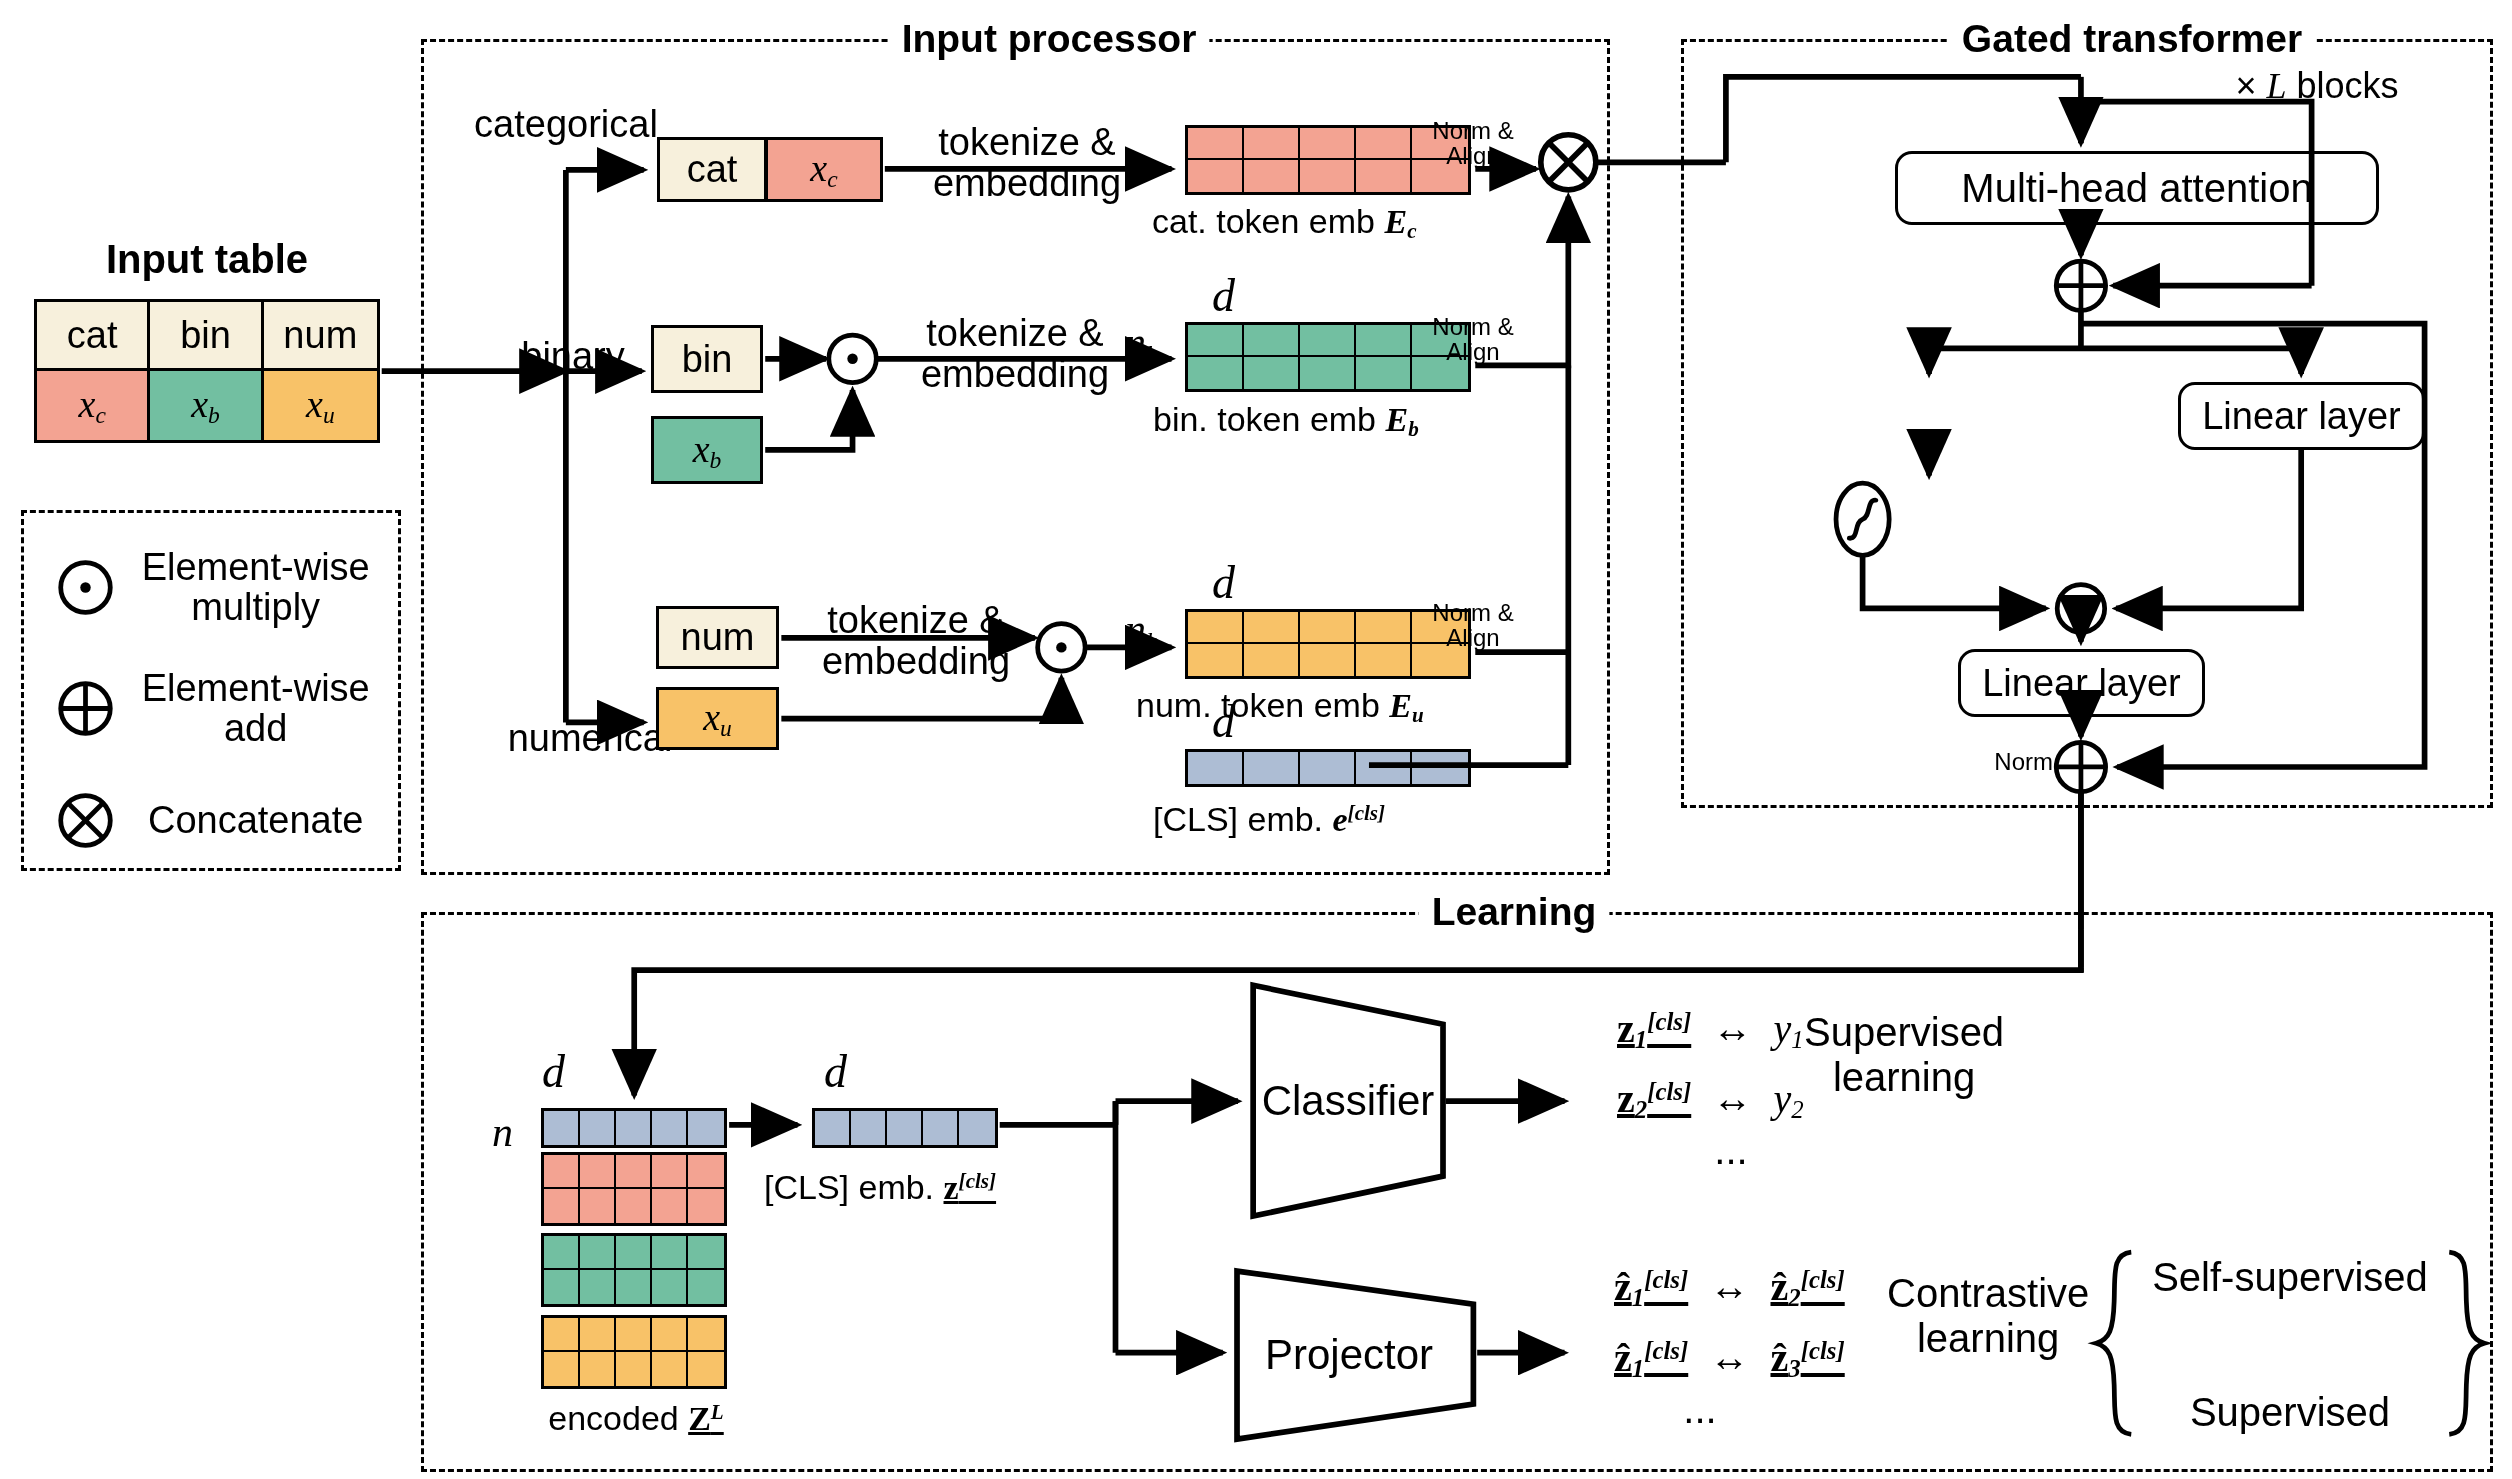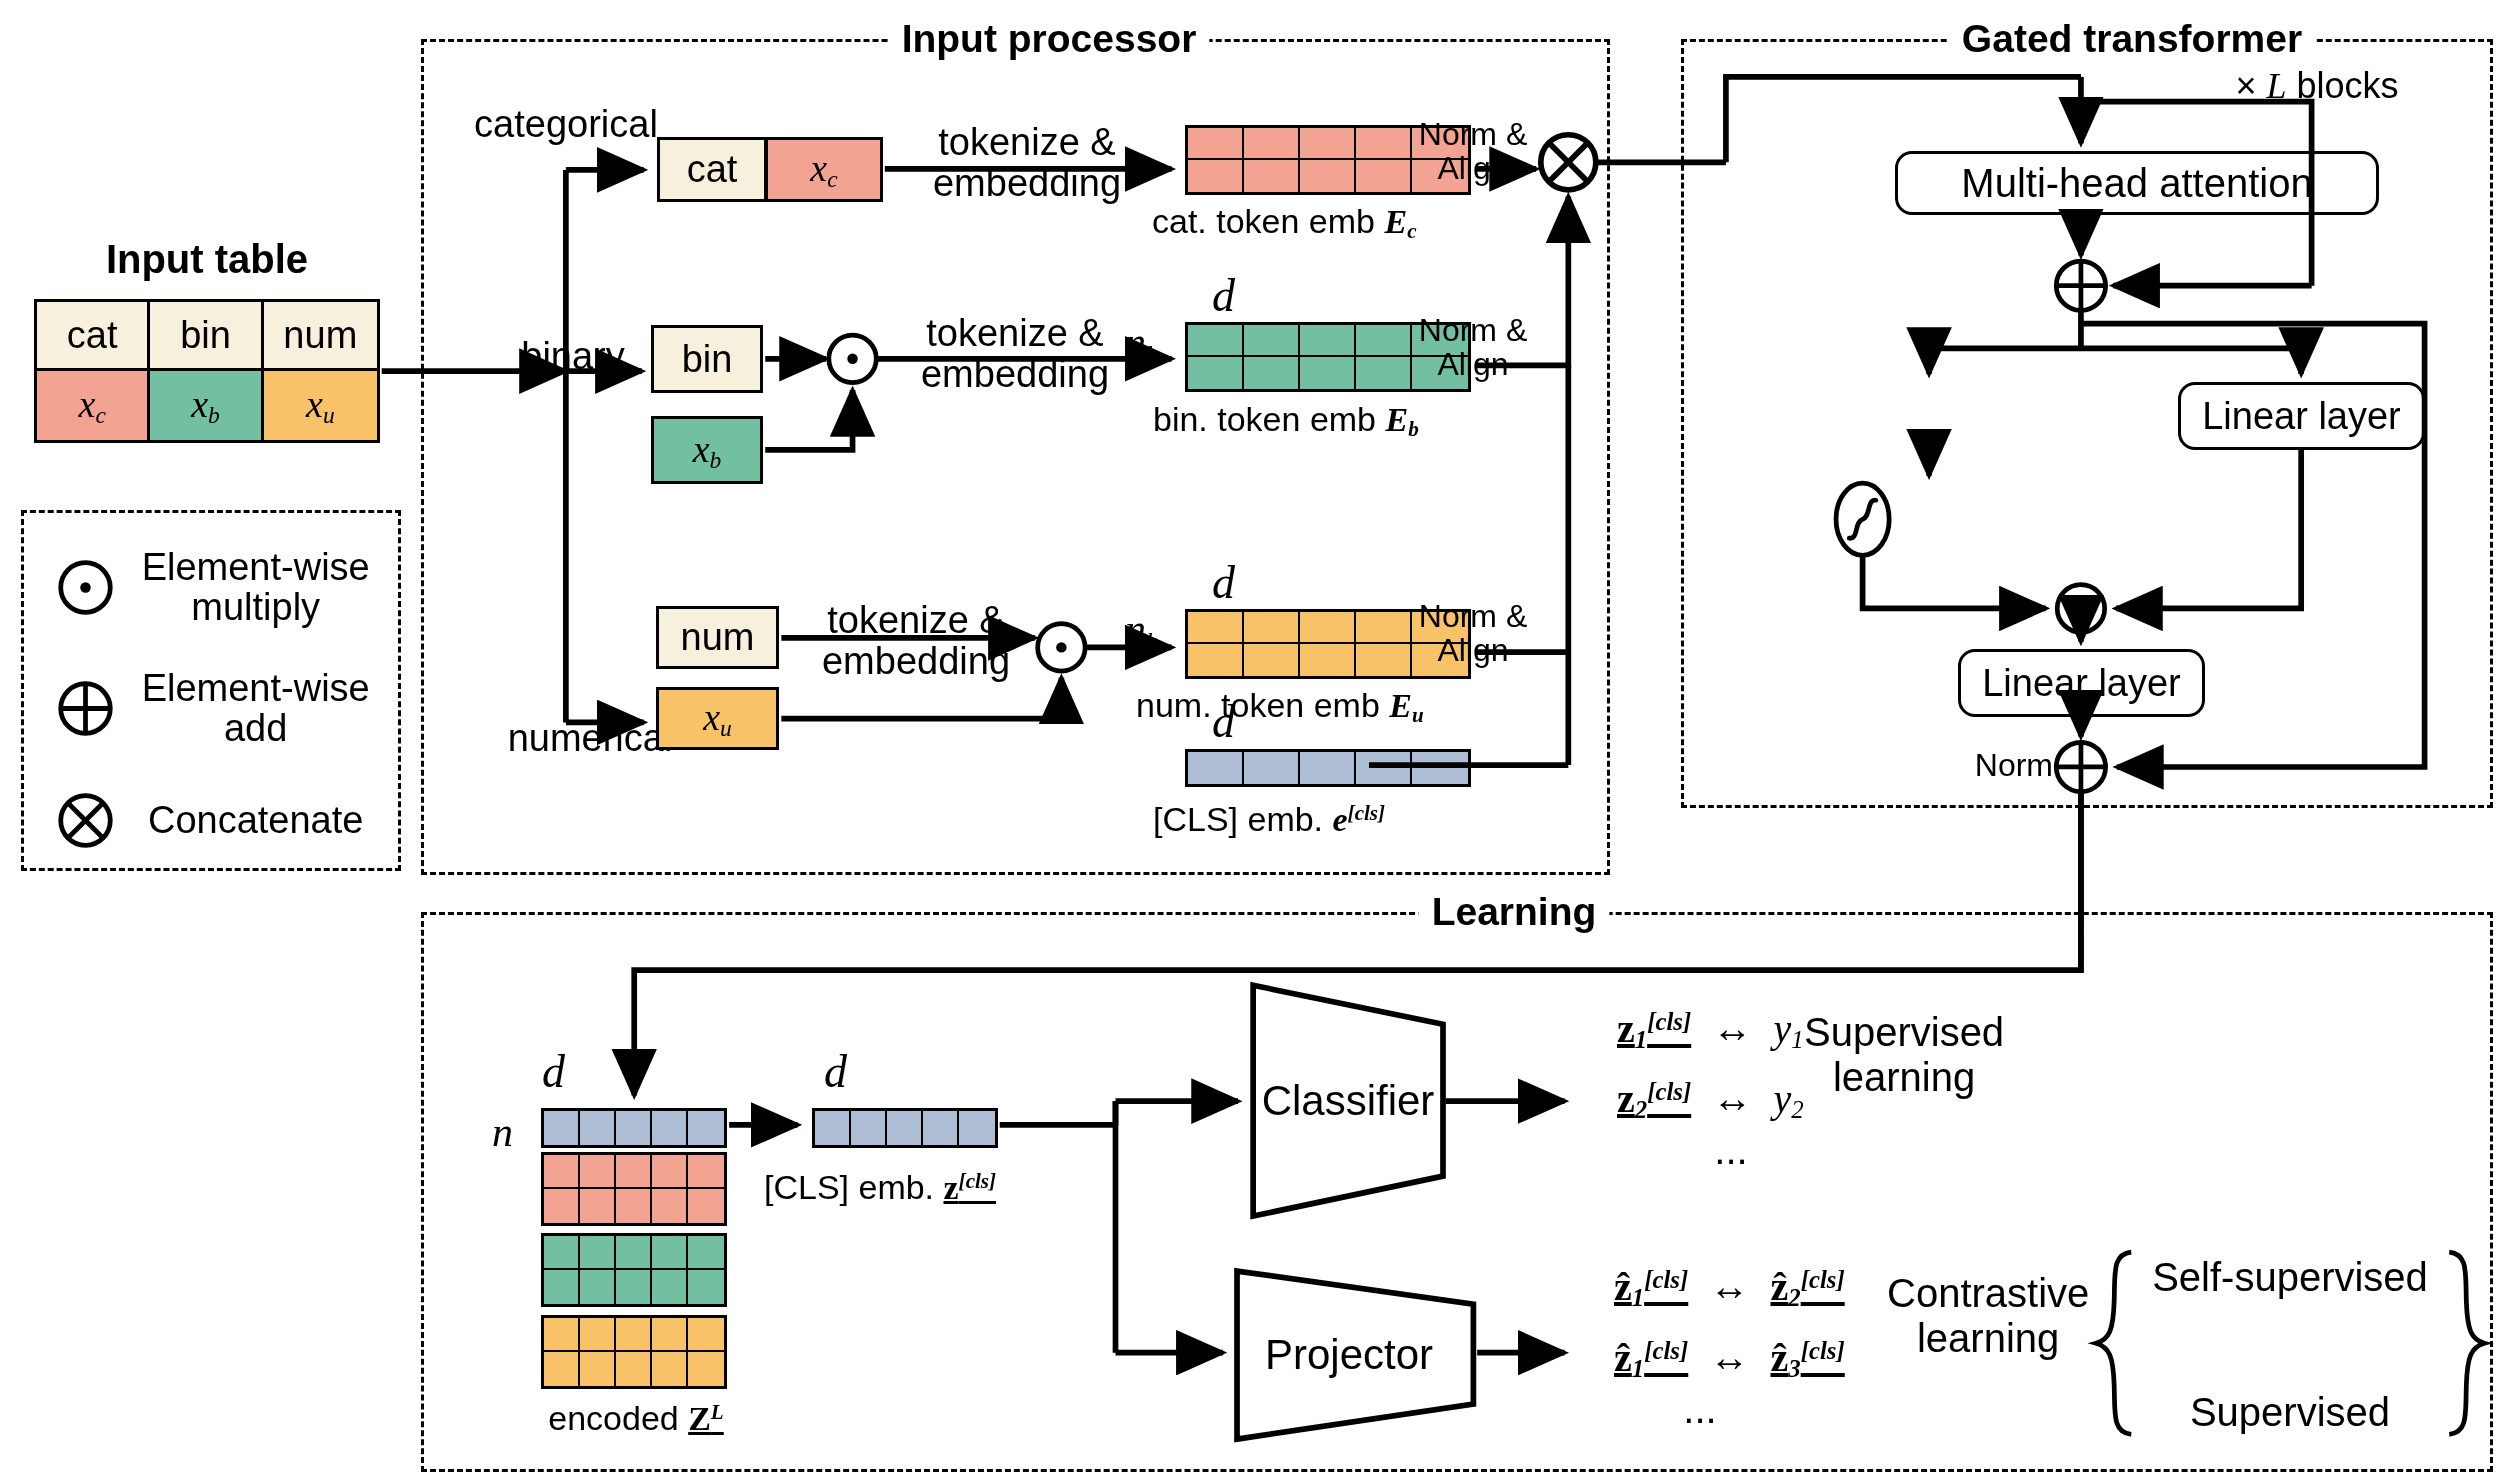--- a/index.html
+++ b/index.html
@@ -7,21 +7,21 @@
        font-family:"Liberation Sans", sans-serif;color:#000;}
   #root{position:absolute;left:0;top:0;width:2512px;height:1479px;margin-top:18px;}
   svg.layer{position:absolute;left:0;top:0;width:2512px;height:1479px;pointer-events:none;}
   
   .t{position:absolute;white-space:nowrap;font-family:"Liberation Sans",sans-serif;
      font-size:38px;line-height:1.05;color:#000;text-align:center;}
   .t.c{transform:translateX(-50%);text-align:center;}
   .t.ctr{transform:translate(-50%,-50%);text-align:left;}
   .t.r{transform:translateX(-100%);}
   .bold{font-weight:bold;}
-  .small{font-size:32px;}
+  .small{font-size:24px;}
   .mi{font-family:"Liberation Serif",serif;font-style:italic;}
   .mb{font-family:"Liberation Serif",serif;font-weight:bold;font-style:italic;}
   .mbu{font-family:"Liberation Serif",serif;font-weight:bold;font-style:normal;text-decoration:underline;}
   sub{font-size:.62em;vertical-align:-0.25em;}
   sup{font-size:.62em;vertical-align:0.50em;}
   
   .frame{position:absolute;border:3.8px dashed #000;box-sizing:border-box;}
   .frame-title{position:absolute;background:#fff;padding:0 13.3px;
      font-weight:bold;font-size:39px;transform:translate(-50%,-50%);white-space:nowrap;}
   
@@ -245,21 +245,21 @@
       <circle cx="1652" cy="152" r="29" fill="#fff" stroke="#000" stroke-width="6"></circle>
       <line x1="1631.5" y1="131.5" x2="1672.5" y2="172.5" stroke="#000" stroke-width="6"></line>
       <line x1="1672.5" y1="131.5" x2="1631.5" y2="172.5" stroke="#000" stroke-width="6"></line>
     </g>
   </svg>
 
   <div class="t" style="left:2317px;top:49px;font-size:36px;transform:translateX(-50%);">
     <span>× </span><span class="mi">L</span><span> blocks</span>
   </div>
 
-  <div class="box rbox" style="left:1895px;top:133px;width:484px;height:64px;font-size:40px;">
+  <div class="box rbox" style="left:1895px;top:133px;width:484px;height:74px;font-size:40px;">
     <span>Multi-head attention</span>
     </div>
 
   <svg class="layer" viewBox="0 0 2646 1558" width="2512" height="1479">
     <g>
       <circle cx="2192" cy="282" r="26" fill="#fff" stroke="#000" stroke-width="5"></circle>
       <line x1="2166" y1="282" x2="2218" y2="282" stroke="#000" stroke-width="5"></line>
       <line x1="2192" y1="256" x2="2192" y2="308" stroke="#000" stroke-width="5"></line>
     </g>
   </svg>

